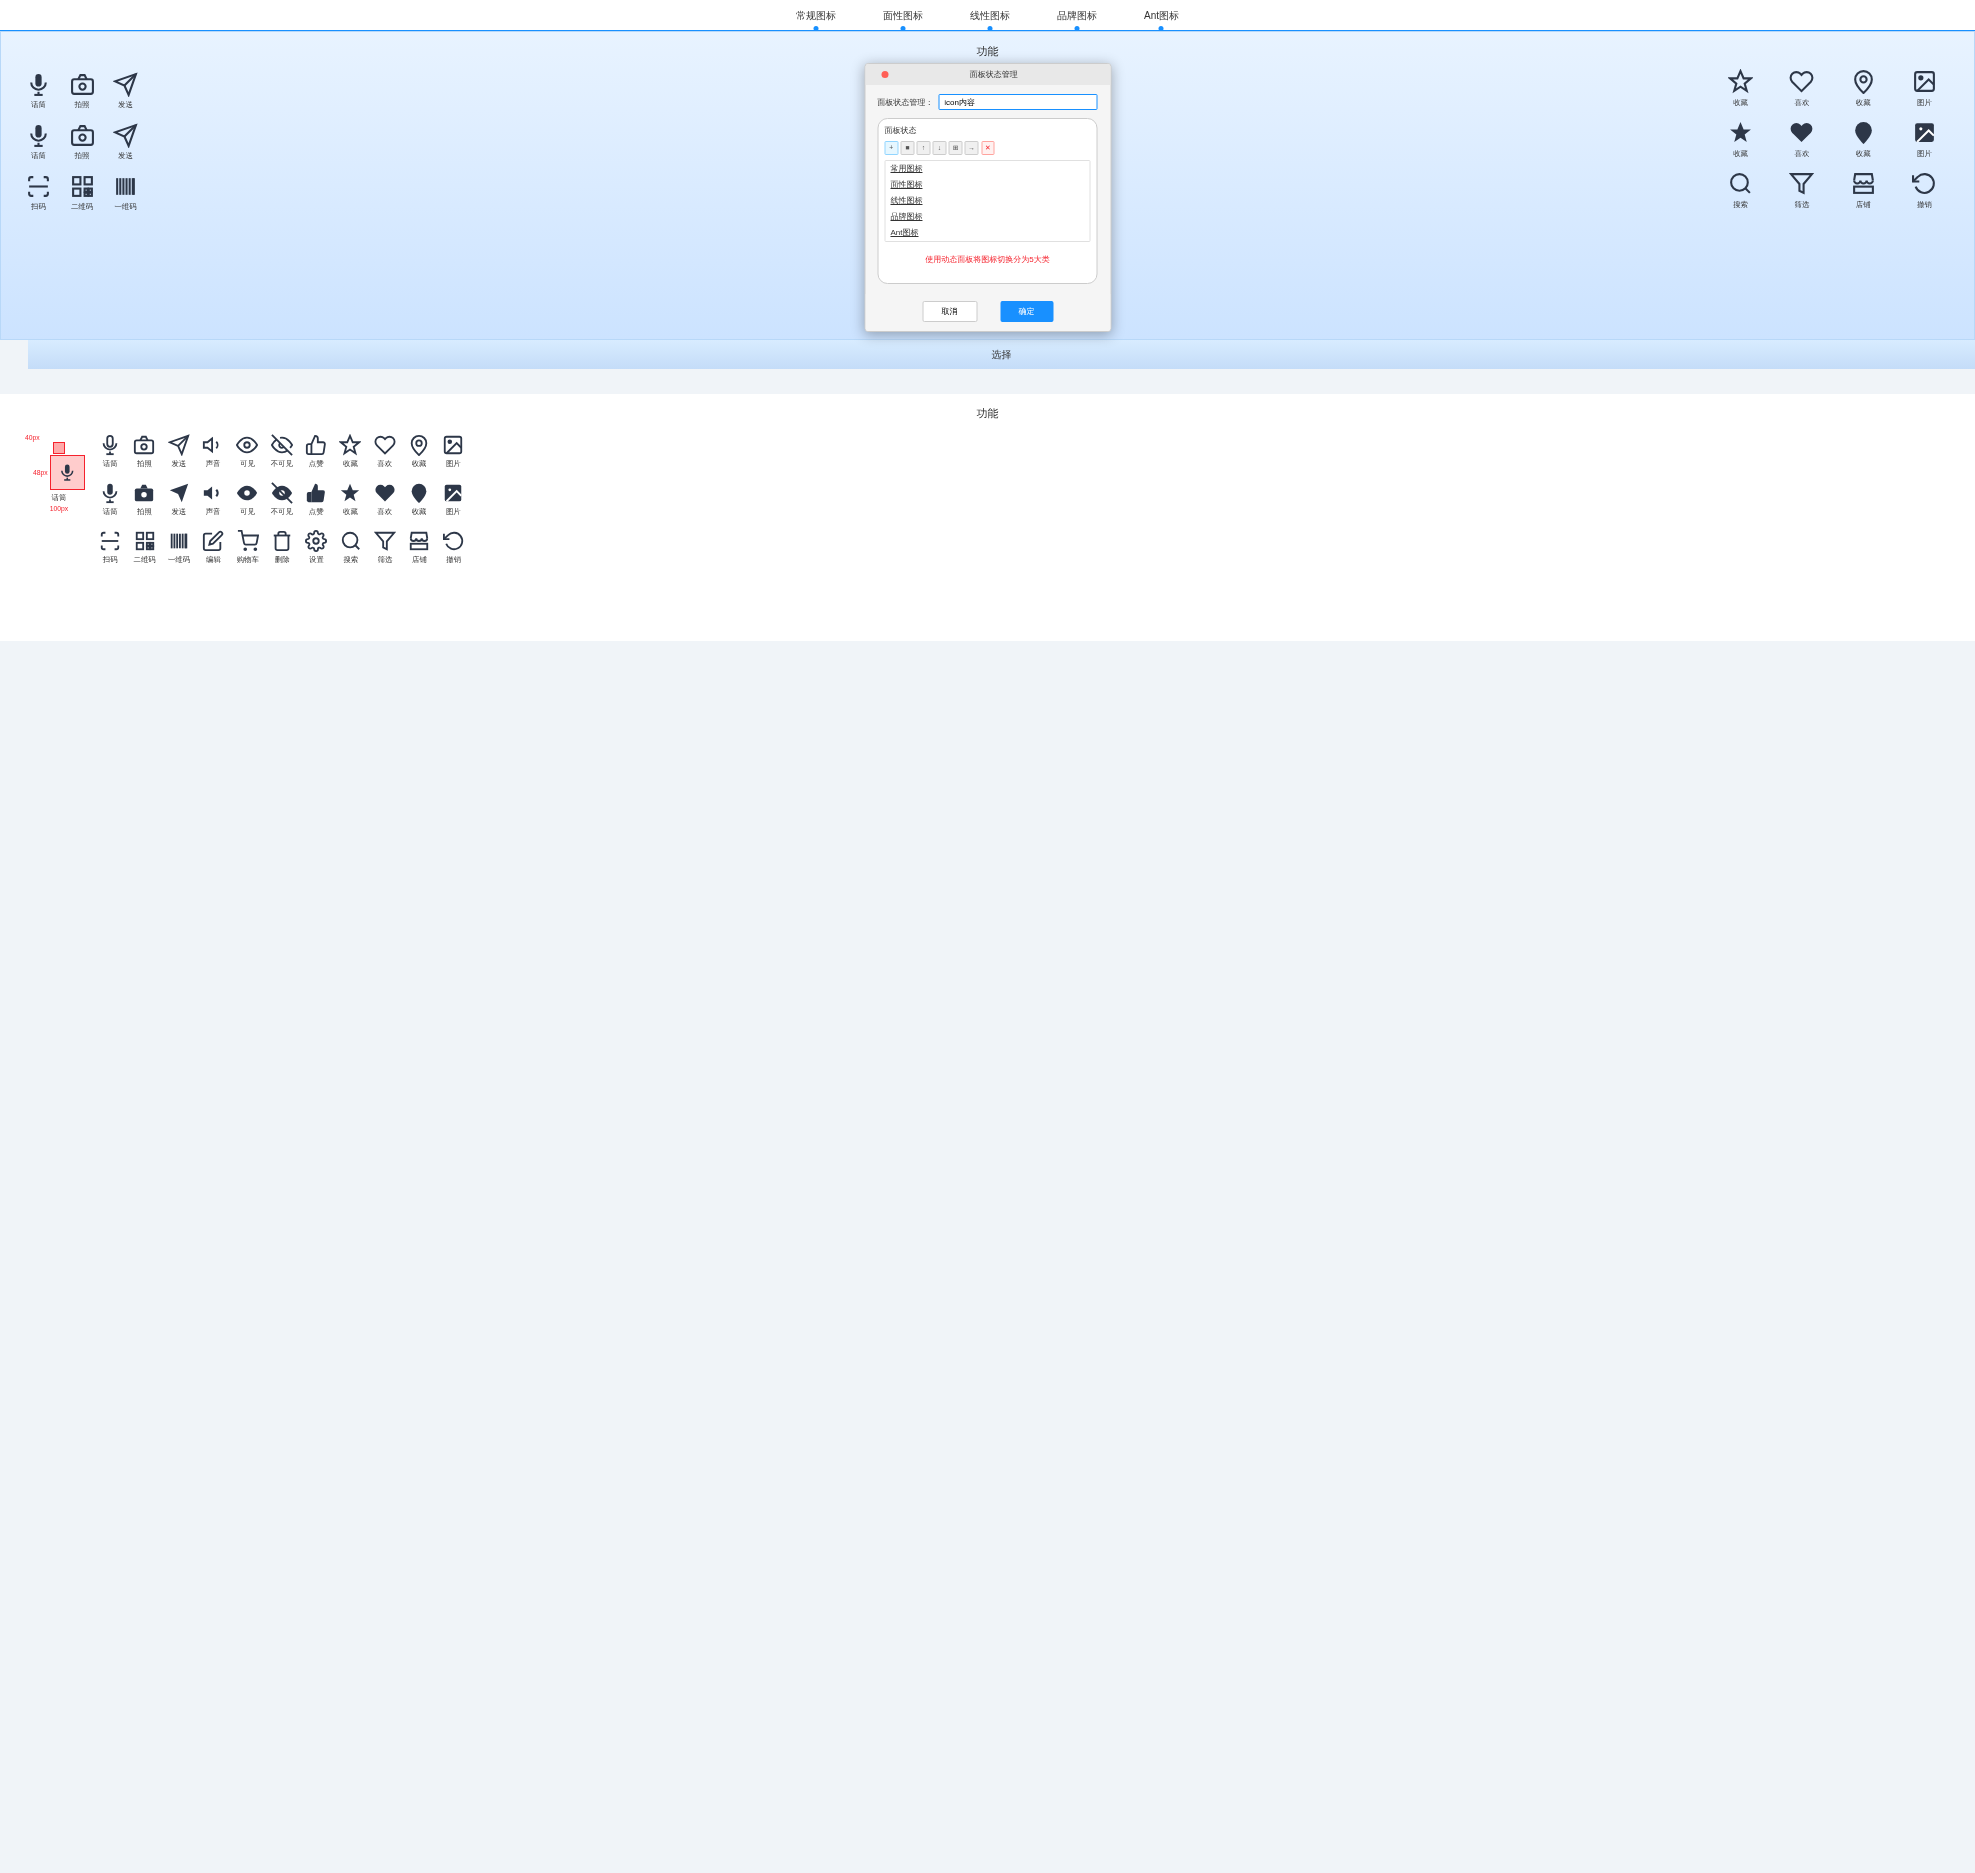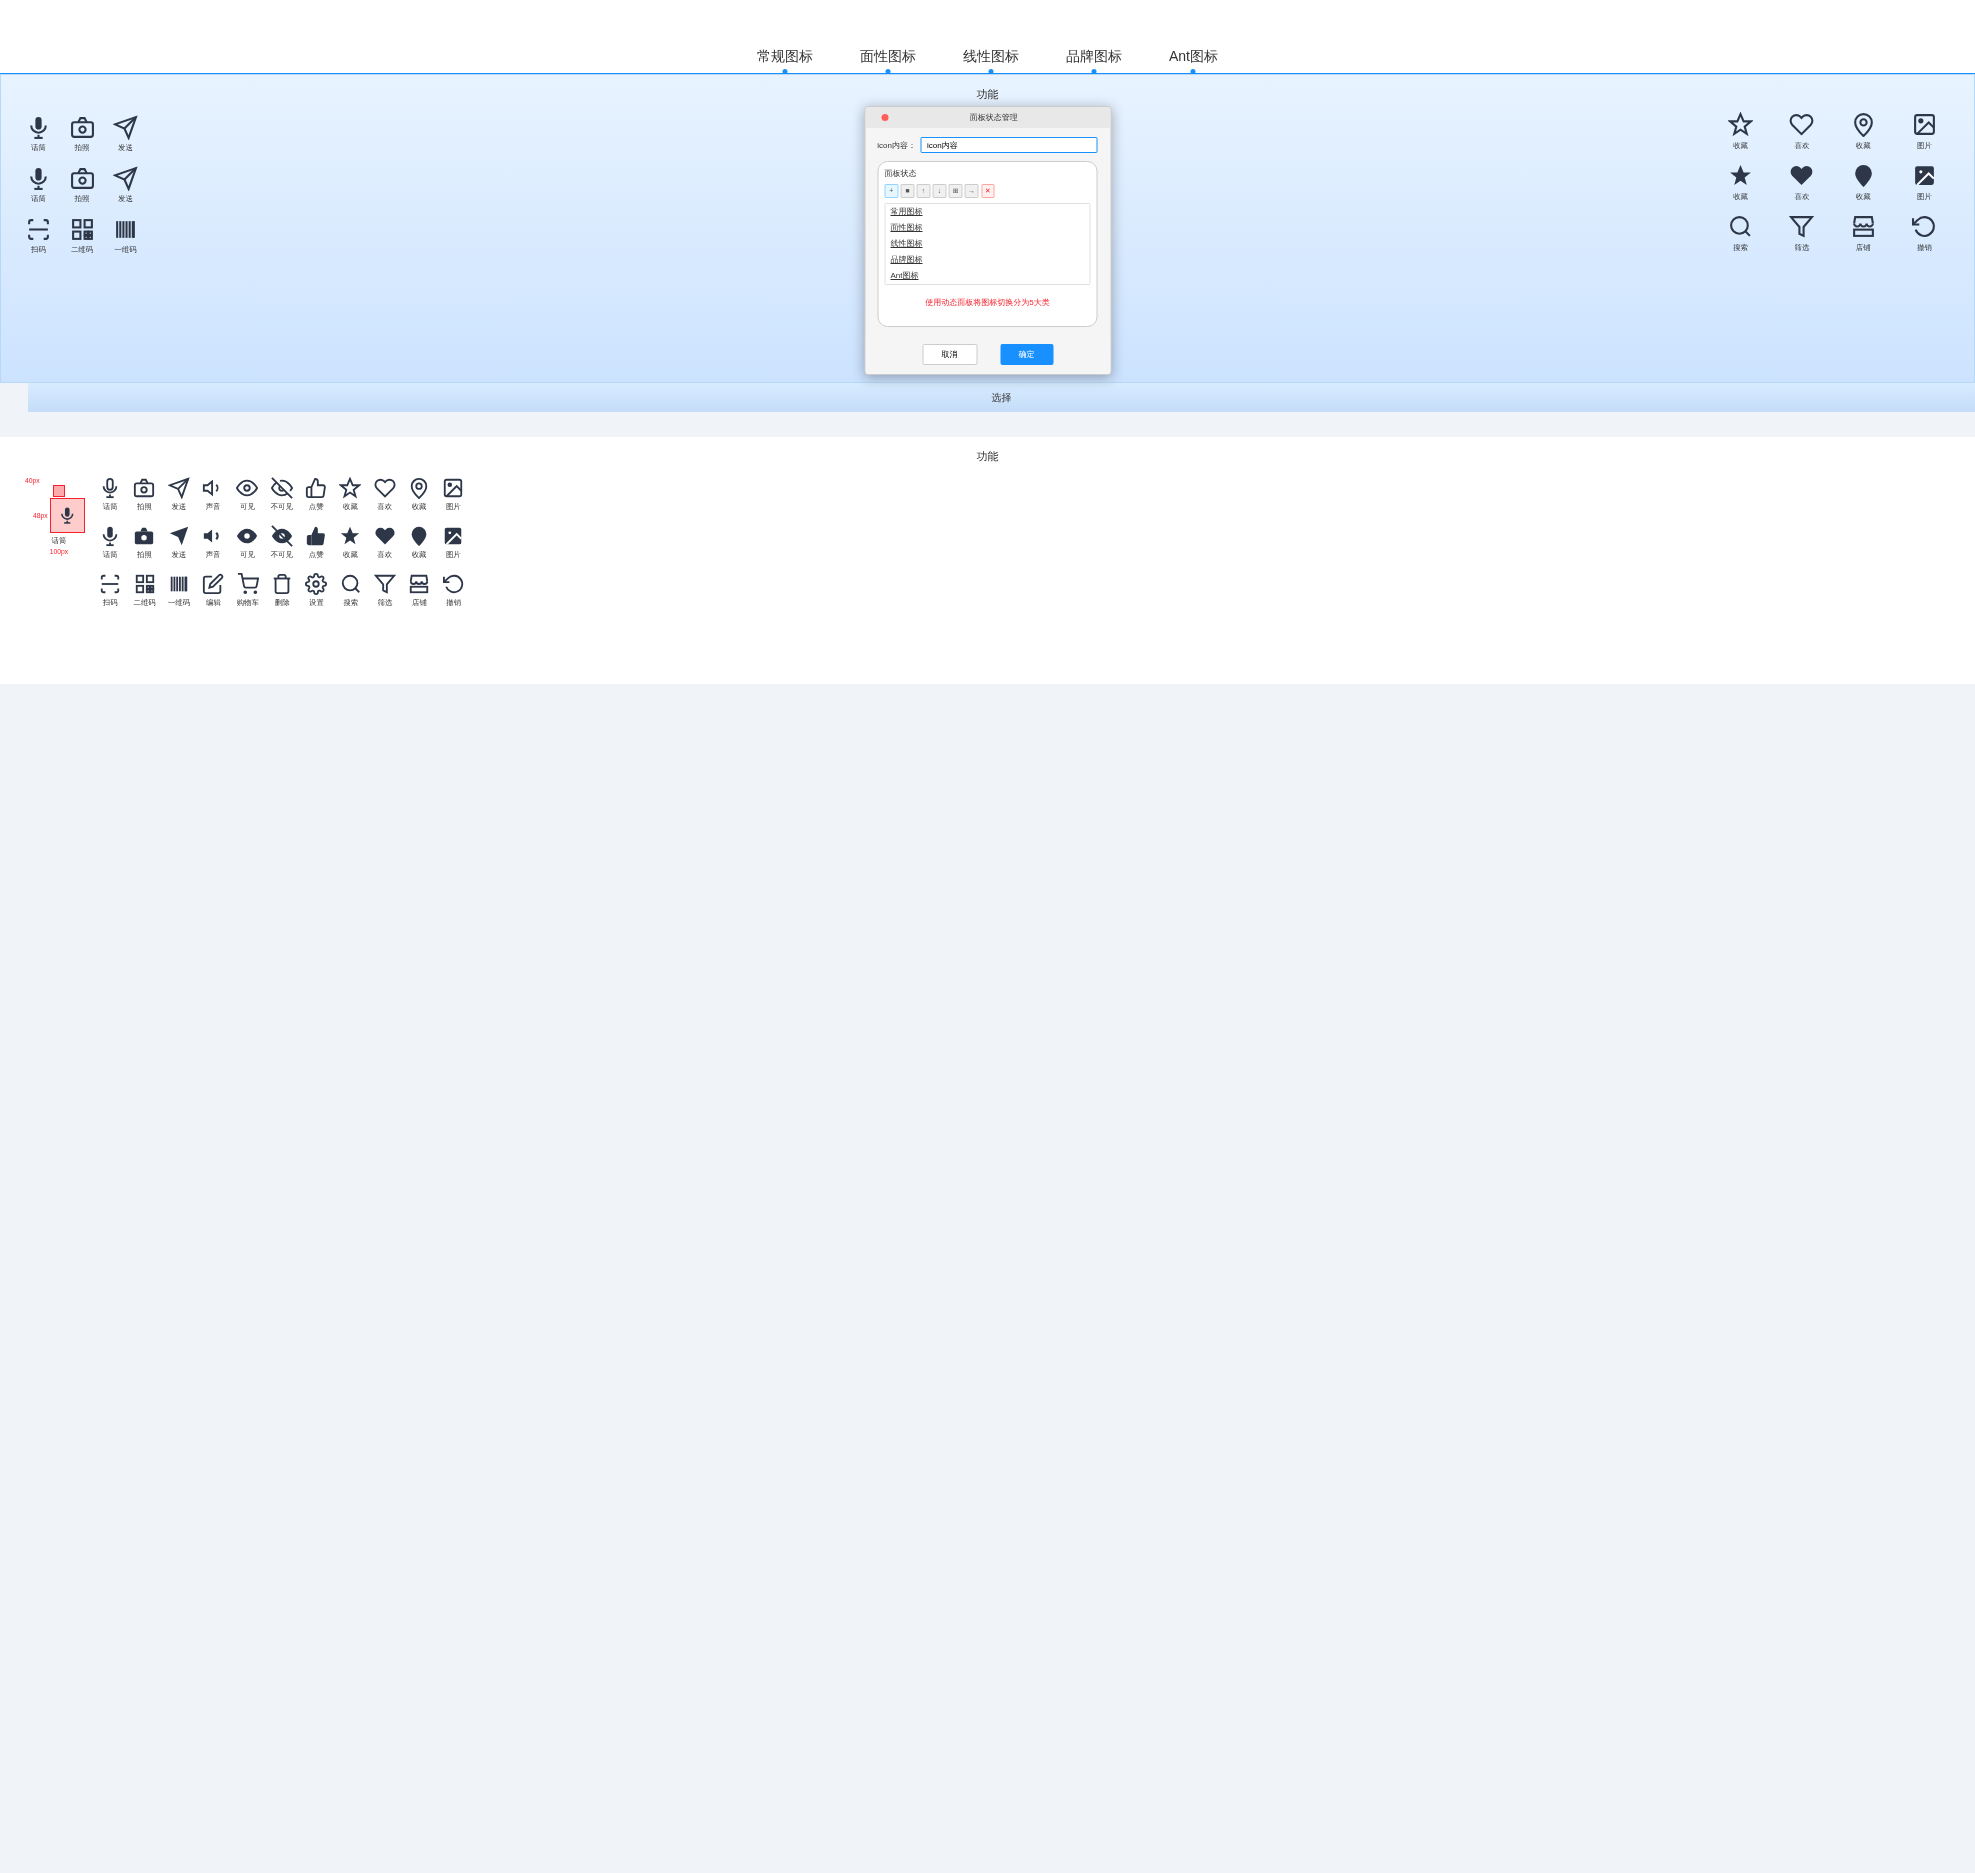--- a/index.html
+++ b/index.html
@@ -14,26 +14,25 @@
     .top-tabs {
       display: flex;
       justify-content: center;
       gap: 37px;
       padding: 6.2px 0 5px;
       background: #fff;
       border-bottom: 1.2px solid #1890ff;
       position: relative;
     }
     .tab-item {
-      font-size: 14px;
+      font-size: 10px;
       color: #333;
       cursor: pointer;
       padding: 2.5px 5px;
       position: relative;
-      margin-top: 39px;
     }
     .tab-item::after {
       content: '';
       position: absolute;
       bottom: -6.2px;
       left: 50%;
       transform: translateX(-50%);
       width: 5px;
       height: 5px;
       background: #1890ff;
@@ -419,21 +418,21 @@
   </div>
 
   <div class="modal-overlay">
     <div class="modal">
       <div class="modal-titlebar">
         <div class="modal-close-btn"></div>
         <div class="modal-title">面板状态管理</div>
       </div>
       <div class="modal-body">
         <div class="form-row">
-          <label class="form-label">icon内容：</label>
+          <label class="form-label">面板状态管理：</label>
           <input class="form-input" value="icon内容" style="">
         </div>
         <div class="panel-state-section">
           <div class="panel-state-label">面板状态</div>
           <div class="toolbar-row">
             <button class="toolbar-btn blue">+</button>
             <button class="toolbar-btn">■</button>
             <button class="toolbar-btn">↑</button>
             <button class="toolbar-btn">↓</button>
             <button class="toolbar-btn">⊞</button>

